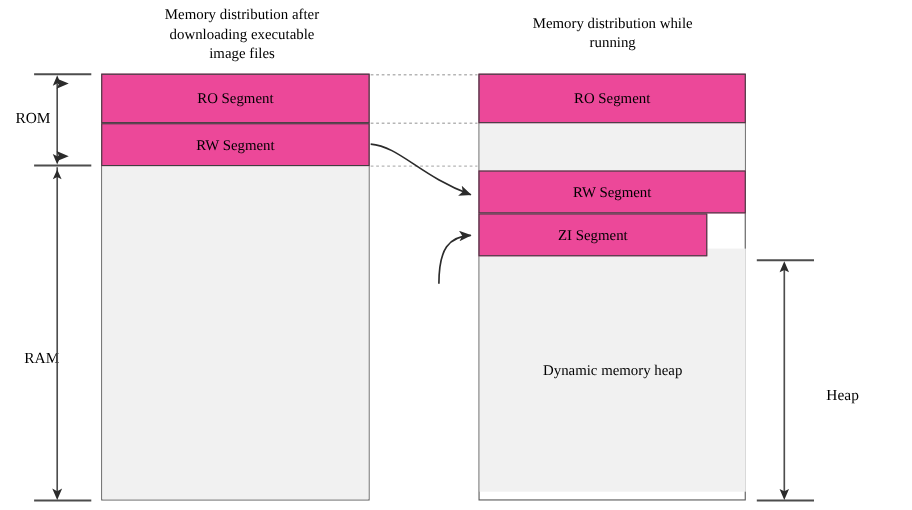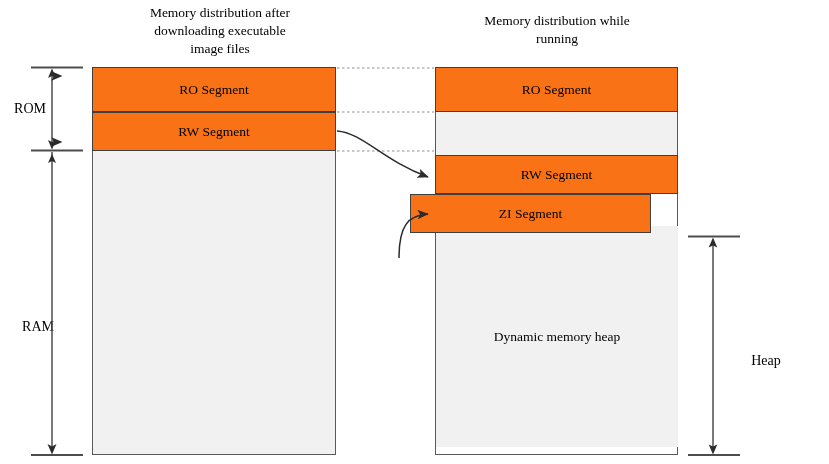--- a/index.html
+++ b/index.html
@@ -28,21 +28,21 @@
   #title-right { left: 452px; top: 12px; width: 210px; }
 
   .mem-box {
     position: absolute;
     box-sizing: border-box;
     border: 1.6px solid #595959;
   }
   .seg {
     position: absolute;
     box-sizing: border-box;
-    background: #f97316;
+    background: #ec4899;
     border: 1.4px solid #3f3f3f;
     display: flex;
     align-items: center;
     justify-content: center;
     font-size: 13.5px;
   }
   .freearea {
     position: absolute;
     box-sizing: border-box;
     background: #f1f1f1;
@@ -83,21 +83,21 @@
   <div class="freearea" style="left:93px; top:150px; width:242px; height:304px;"></div>
   <div class="seg" style="left:92px; top:67px; width:244px; height:45px;">RO Segment</div>
   <div class="seg" style="left:92px; top:112px; width:244px; height:39px;">RW Segment</div>
 
   <div class="mem-box" id="right-box" style="left:435px; top:67px; width:243px; height:388px;">
   </div>
   <div class="freearea" style="left:436px; top:112px; width:241px; height:43px;"></div>
   <div class="freearea" style="left:436px; top:226px; width:242px; height:221px;">Dynamic memory heap</div>
   <div class="seg" style="left:435px; top:67px; width:243px; height:45px;">RO Segment</div>
   <div class="seg" style="left:435px; top:155px; width:243px; height:39px;">RW Segment</div>
-  <div class="seg" style="left:410px; top:194px; width:241px; height:39px;">ZI Segment</div>
+  <div class="seg" style="left:435px; top:194px; width:208px; height:39px;">ZI Segment</div>
 
   <div class="side-label" id="label-rom" style="left:2px; top:100px; width:56px;">ROM</div>
   <div class="side-label" id="label-ram" style="left:10px; top:318px; width:56px;">RAM</div>
   <div class="side-label" id="label-heap" style="left:731px; top:352px; width:70px;">Heap</div>
 
   <svg class="overlay" viewBox="0 0 829 464" xmlns="http://www.w3.org/2000/svg">
     <defs>
       <marker id="arrH" markerWidth="9" markerHeight="9" refX="7" refY="3.2" orient="auto" markerUnits="strokeWidth">
         <path d="M0,0 L7.5,3.2 L0,6.4 L1.8,3.2 z" fill="#2b2b2b"></path>
       </marker>

